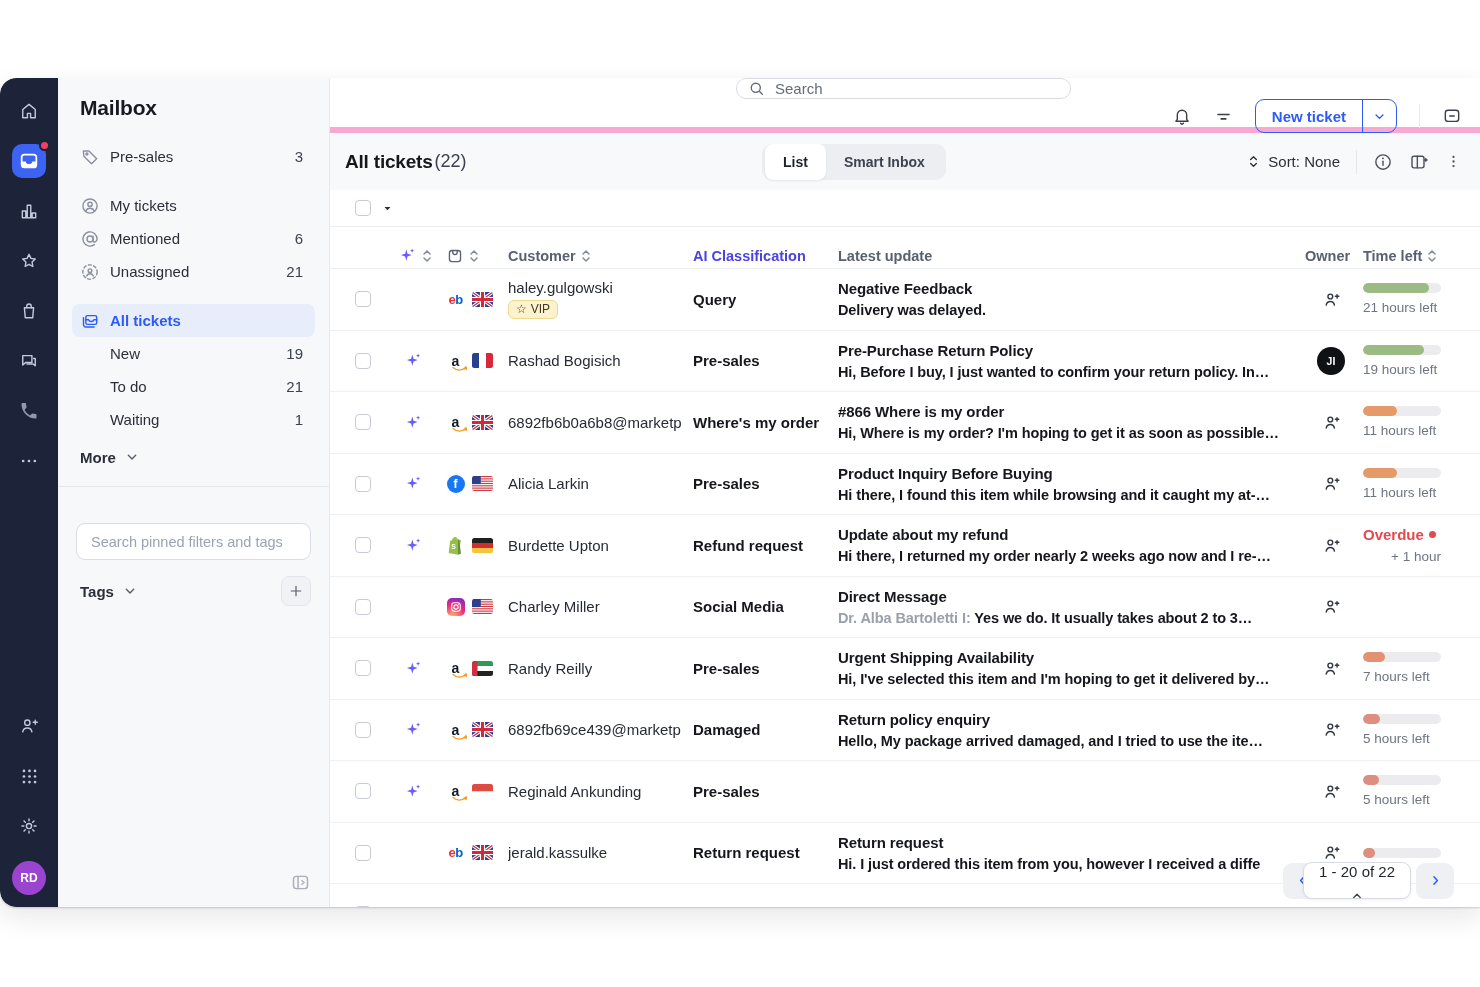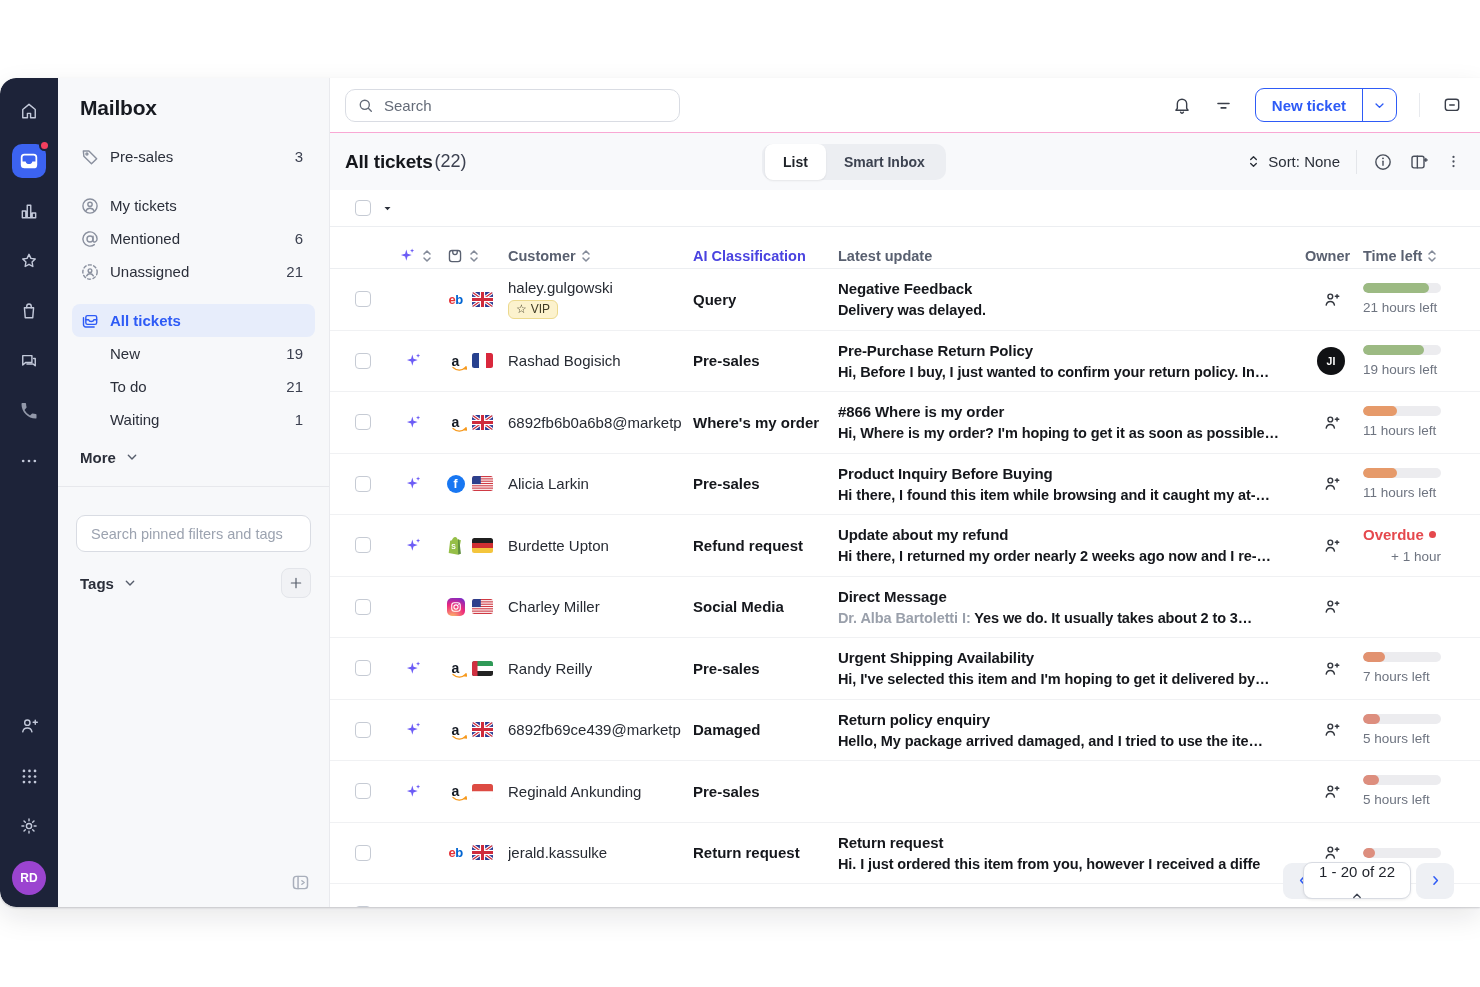--- a/index.html
+++ b/index.html
@@ -27,32 +27,32 @@
   .sb-item .sb-count{font-size:15px;color:#3c4150;}
   .sb-item.active{background:#e7edfb;}
   .sb-item.active .sb-label{color:#2e5bf6;font-weight:700;}
   .sb-item.active .sb-ic{color:#2e5bf6;}
   .sb-item.indent{padding-left:8px;}
   .sb-item.indent .sb-ic{visibility:hidden;}
   .sb-gap{height:16px;}
   .sb-more{display:flex;align-items:flex-start;gap:8px;margin:13px 0 0 8px;font-size:15px;font-weight:600;color:#2b2f3a;cursor:pointer;}
   .sb-more svg{color:#565d6b;}
   .sb-divider{height:1px;background:#e7e8ec;margin:20px -14px 0;}
-  .sb-search{margin:28px 4px 0;height:37px;border:1px solid #d9dce3;border-radius:9px;background:#fff;display:flex;align-items:center;padding:0 12px;}
+  .sb-search{margin:36px 4px 0;height:37px;border:1px solid #d9dce3;border-radius:9px;background:#fff;display:flex;align-items:center;padding:0 12px;}
   .sb-search input{border:none;outline:none;width:100%;font-size:14.5px;font-family:inherit;color:#2b2f3a;background:transparent;}
   .sb-search input::placeholder{color:#9ca3b0;}
   .sb-tags{display:flex;align-items:center;margin:16px 4px 0 8px;}
   .sb-tags .t-label{font-size:15px;font-weight:700;color:#2b2f3a;margin-right:8px;}
   .sb-tags svg{color:#565d6b;}
   .sb-tags .t-plus{margin-left:auto;width:30px;height:30px;border:1px solid #e3e5ea;background:#f1f2f5;border-radius:8px;display:flex;align-items:center;justify-content:center;color:#3a3f4a;cursor:pointer;}
   .sb-collapse{position:absolute;right:18px;bottom:14px;color:#a9afbb;cursor:pointer;}
 
   
   .main{flex:1;display:flex;flex-direction:column;background:#fff;position:relative;min-width:0;}
-  .topbar{height:55px;border-bottom:1px solid #f9a8d4;display:flex;align-items:center;padding:0 18px 0 15px;background:#fff;flex-shrink:0;}
+  .topbar{height:55px;border-bottom:6px solid #f9a8d4;display:flex;align-items:center;padding:0 18px 0 15px;background:#fff;flex-shrink:0;flex-direction:column;}
   .m-search{width:335px;height:33px;border:1px solid #d9dce3;border-radius:10px;display:flex;align-items:center;padding:0 11px;gap:8px;color:#646b78;background:#fff;}
   .m-search input{border:none;outline:none;flex:1;font-size:15px;font-family:inherit;color:#2b2f3a;background:transparent;}
   .m-search input::placeholder{color:#646b78;}
   .tb-right{margin-left:auto;display:flex;align-items:center;gap:22px;color:#3a3f4a;}
   .tb-ic{cursor:pointer;display:flex;}
   .newticket{display:flex;align-items:stretch;height:34px;border:1px solid #2e5bf6;border-radius:9px;color:#2e5bf6;overflow:hidden;cursor:pointer;}
   .newticket .nt-label{display:flex;align-items:center;padding:0 16px;font-size:15px;font-weight:600;}
   .newticket .nt-caret{display:flex;align-items:center;justify-content:center;width:34px;border-left:1px solid #2e5bf6;}
   .tb-vline{width:1px;height:24px;background:#e8eaee;}
 

